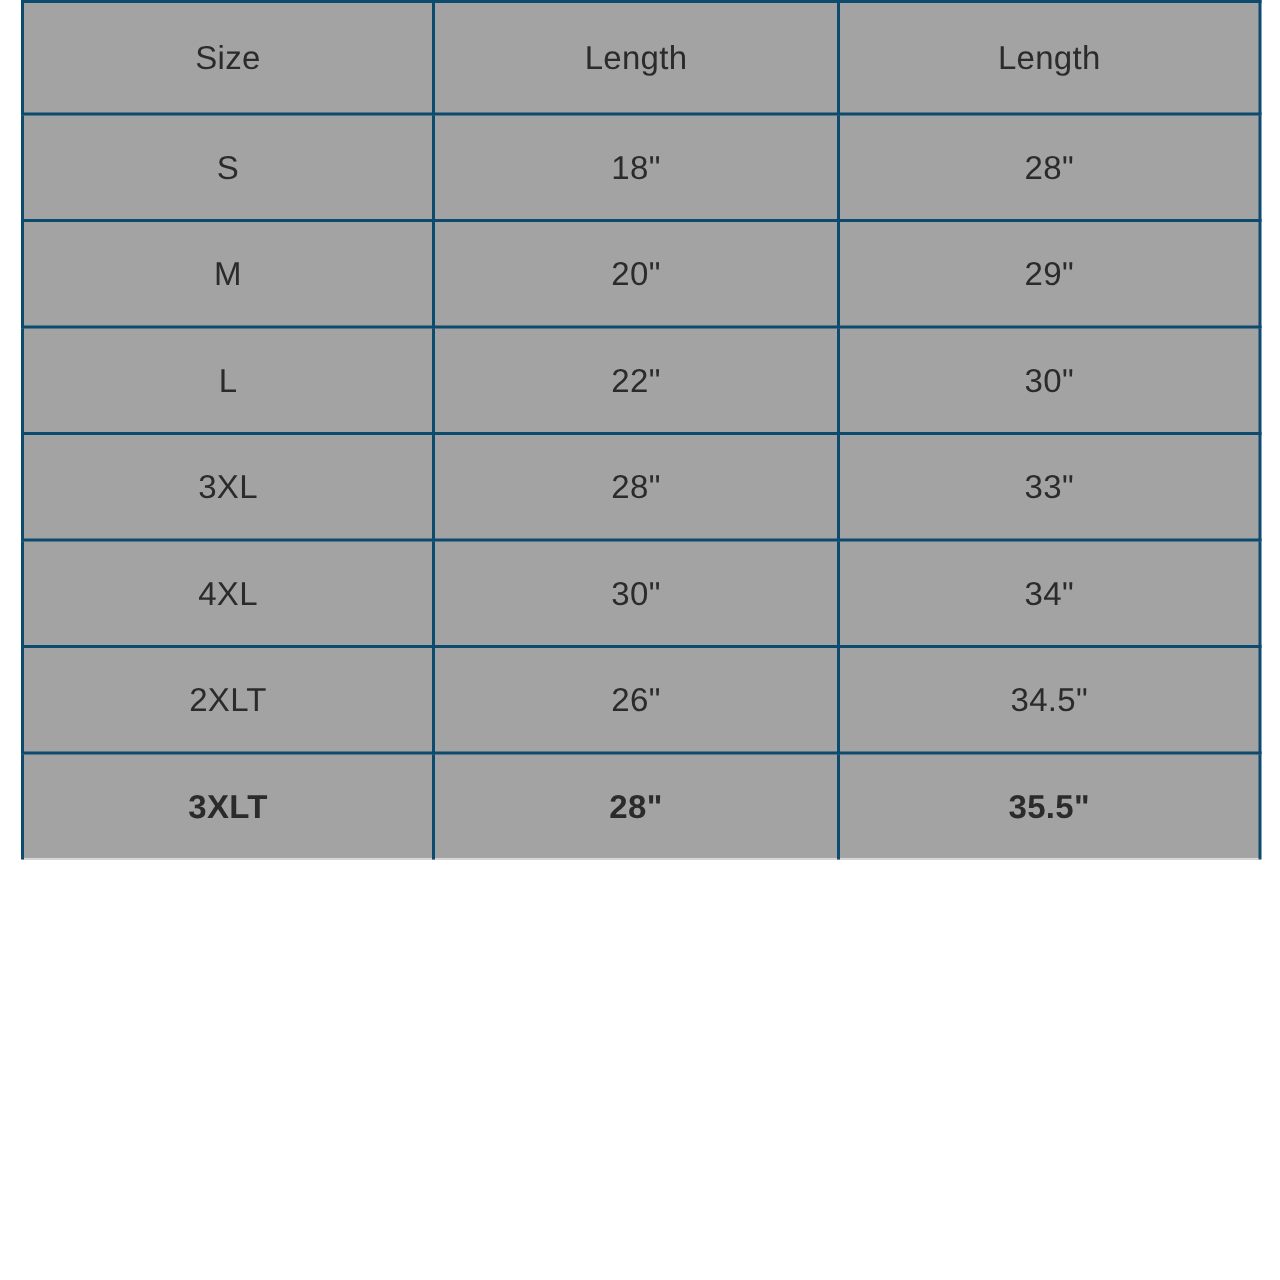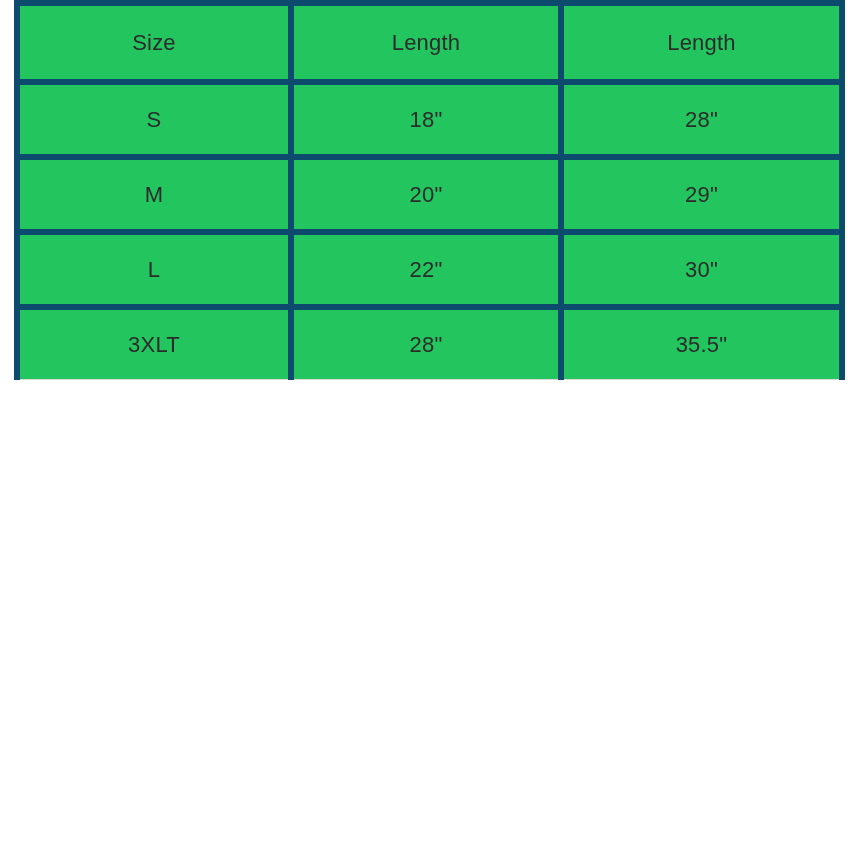--- a/index.html
+++ b/index.html
@@ -25,37 +25,38 @@
     width: 825px;
     border-collapse: collapse;
     table-layout: fixed;
   }
   table.size-table col.c-size { width: 274px; }
   table.size-table col.c-width { width: 270px; }
   table.size-table col.c-length { width: 281px; }
 
   table.size-table th,
   table.size-table td {
-    border: 6px solid #0c4a6e;
+    border: 2px solid #0c4a6e;
     text-align: center;
     vertical-align: middle;
     font-weight: 400;
     font-size: 22px;
     color: #2b2b2b;
     height: 69px;
     padding: 0;
-    background: #22c55e;
+    background: #a3a3a3;
     letter-spacing: 0.2px;
   }
   table.size-table thead th {
     height: 73px;
     font-size: 22px;
   }
   table.size-table tbody tr:last-child td {
     border-bottom: 1px solid #d9d9d9;
+    font-weight: bold;
   }
 </style>
 </head>
 <body>
 
 <div class="sheet">
   <table class="size-table">
     <colgroup>
       <col class="c-size">
       <col class="c-width">
@@ -78,19 +79,34 @@
         <td>M</td>
         <td>20"</td>
         <td>29"</td>
       </tr>
       <tr>
         <td>L</td>
         <td>22"</td>
         <td>30"</td>
       </tr>
       <tr>
+        <td>3XL</td>
+        <td>28"</td>
+        <td>33"</td>
+      </tr>
+      <tr>
+        <td>4XL</td>
+        <td>30"</td>
+        <td>34"</td>
+      </tr>
+      <tr>
+        <td>2XLT</td>
+        <td>26"</td>
+        <td>34.5"</td>
+      </tr>
+      <tr>
         <td>3XLT</td>
         <td>28"</td>
         <td>35.5"</td>
       </tr>
     </tbody>
   </table>
 </div>
 
 </body></html>

